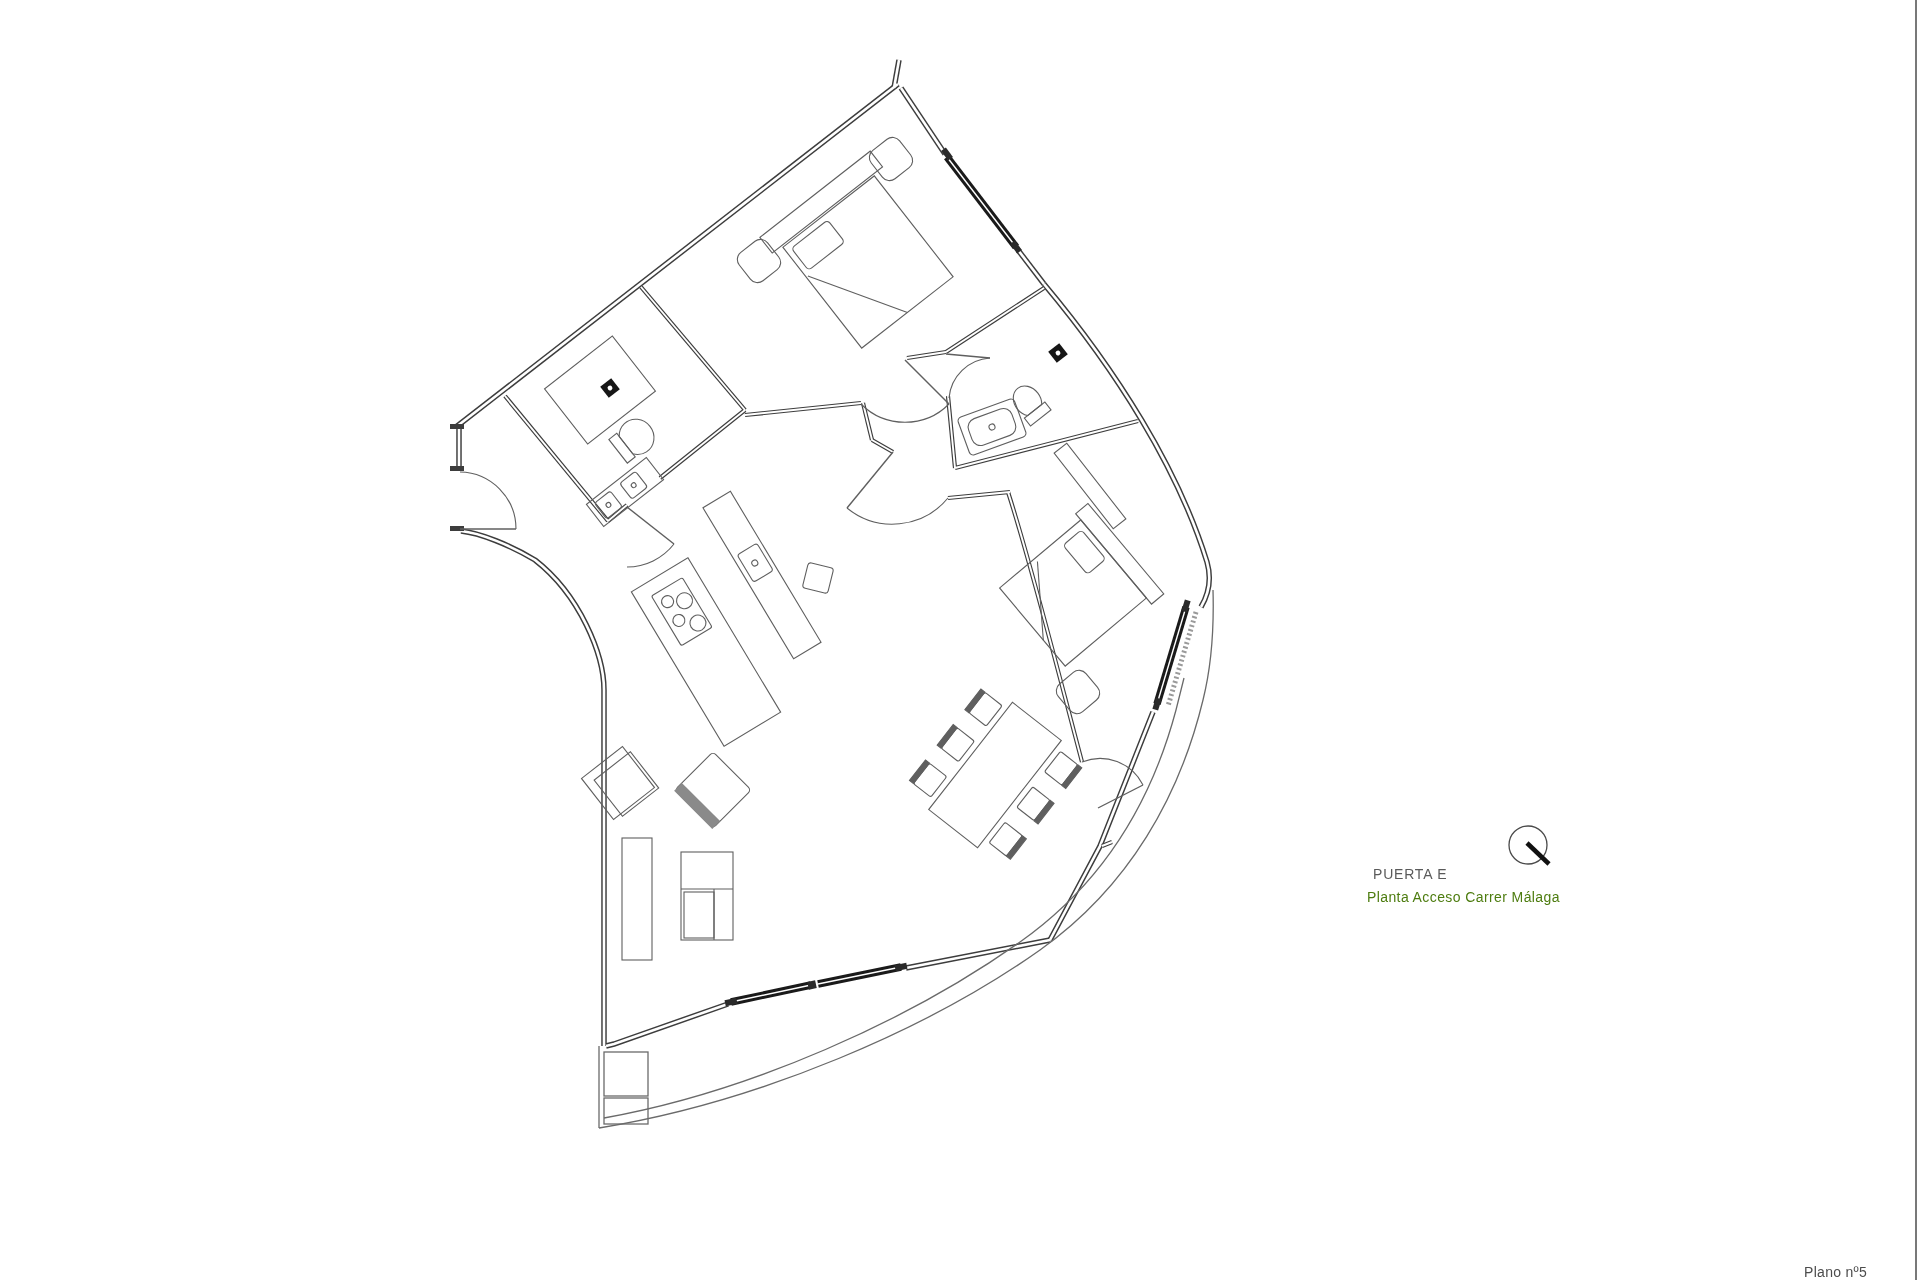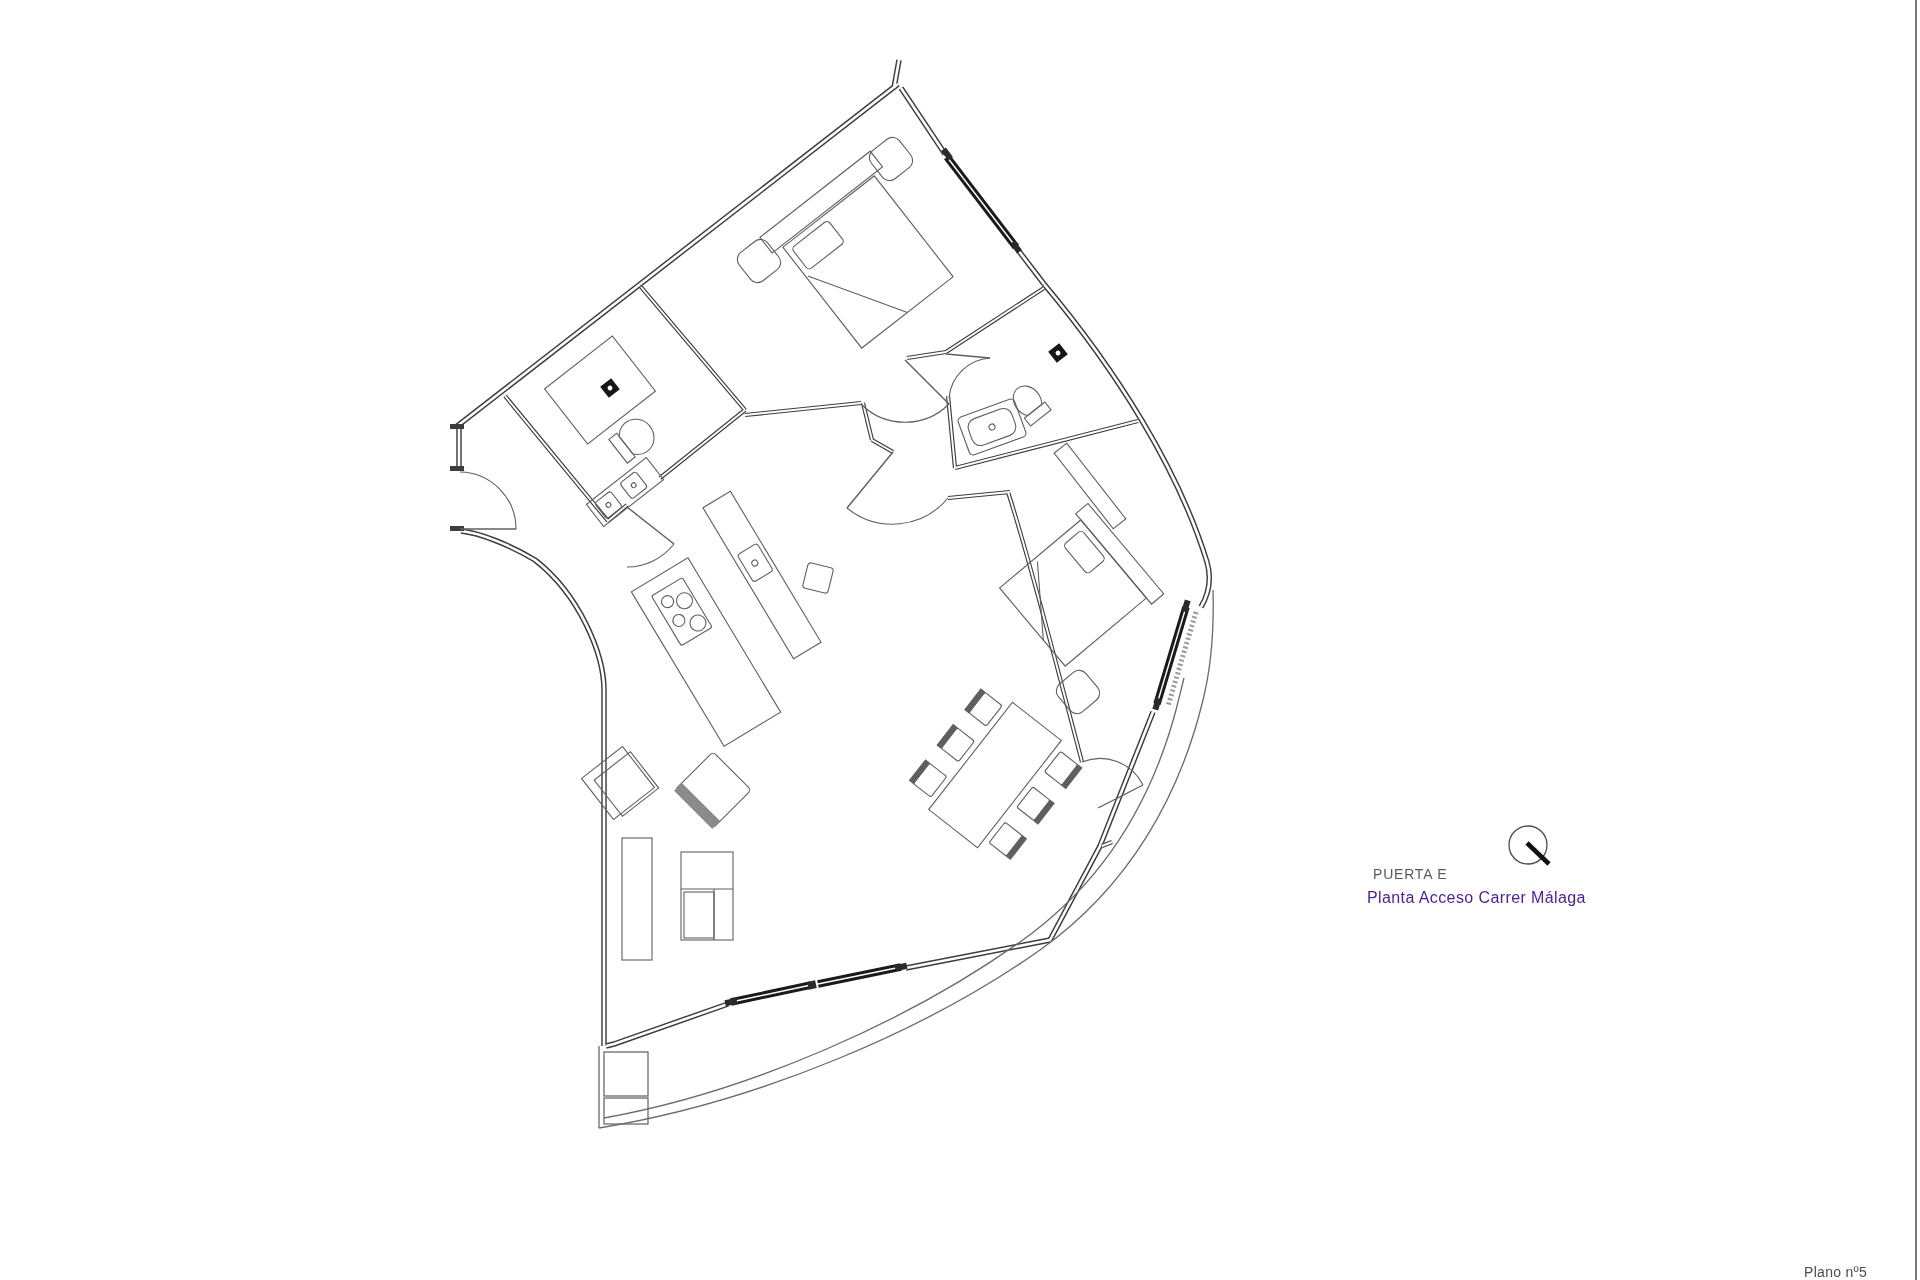--- a/index.html
+++ b/index.html
@@ -2,22 +2,22 @@
 <html><head>
 <meta charset="utf-8">
 <style>
   html,body{margin:0;padding:0;background:#ffffff;}
   body{width:1920px;height:1280px;overflow:hidden;position:relative;
        font-family:"Liberation Sans", sans-serif;}
   .sheet{position:absolute;inset:0;background:#ffffff;}
   svg{position:absolute;left:0;top:0;}
   .annot-title{position:absolute;left:1362px;top:866px;font-size:14px;
       color:#5a5a5a;letter-spacing:0.8px;margin-left:11px;}
-  .annot-subtitle{position:absolute;left:1367px;top:889px;font-size:16px;
-      color:#4c1d95;letter-spacing:0.4px;}
+  .annot-subtitle{position:absolute;left:1367px;top:889px;font-size:14px;
+      color:#4d7c0f;letter-spacing:0.4px;}
   .sheet-number{position:absolute;left:1804px;top:1264px;font-size:14px;
       color:#4c4c4c;letter-spacing:0.3px;}
   .border-right{position:absolute;left:1915px;top:0;width:2px;height:1280px;
       background:#787878;}
 </style>
 </head>
 <body>
 
 <div class="sheet">
 

